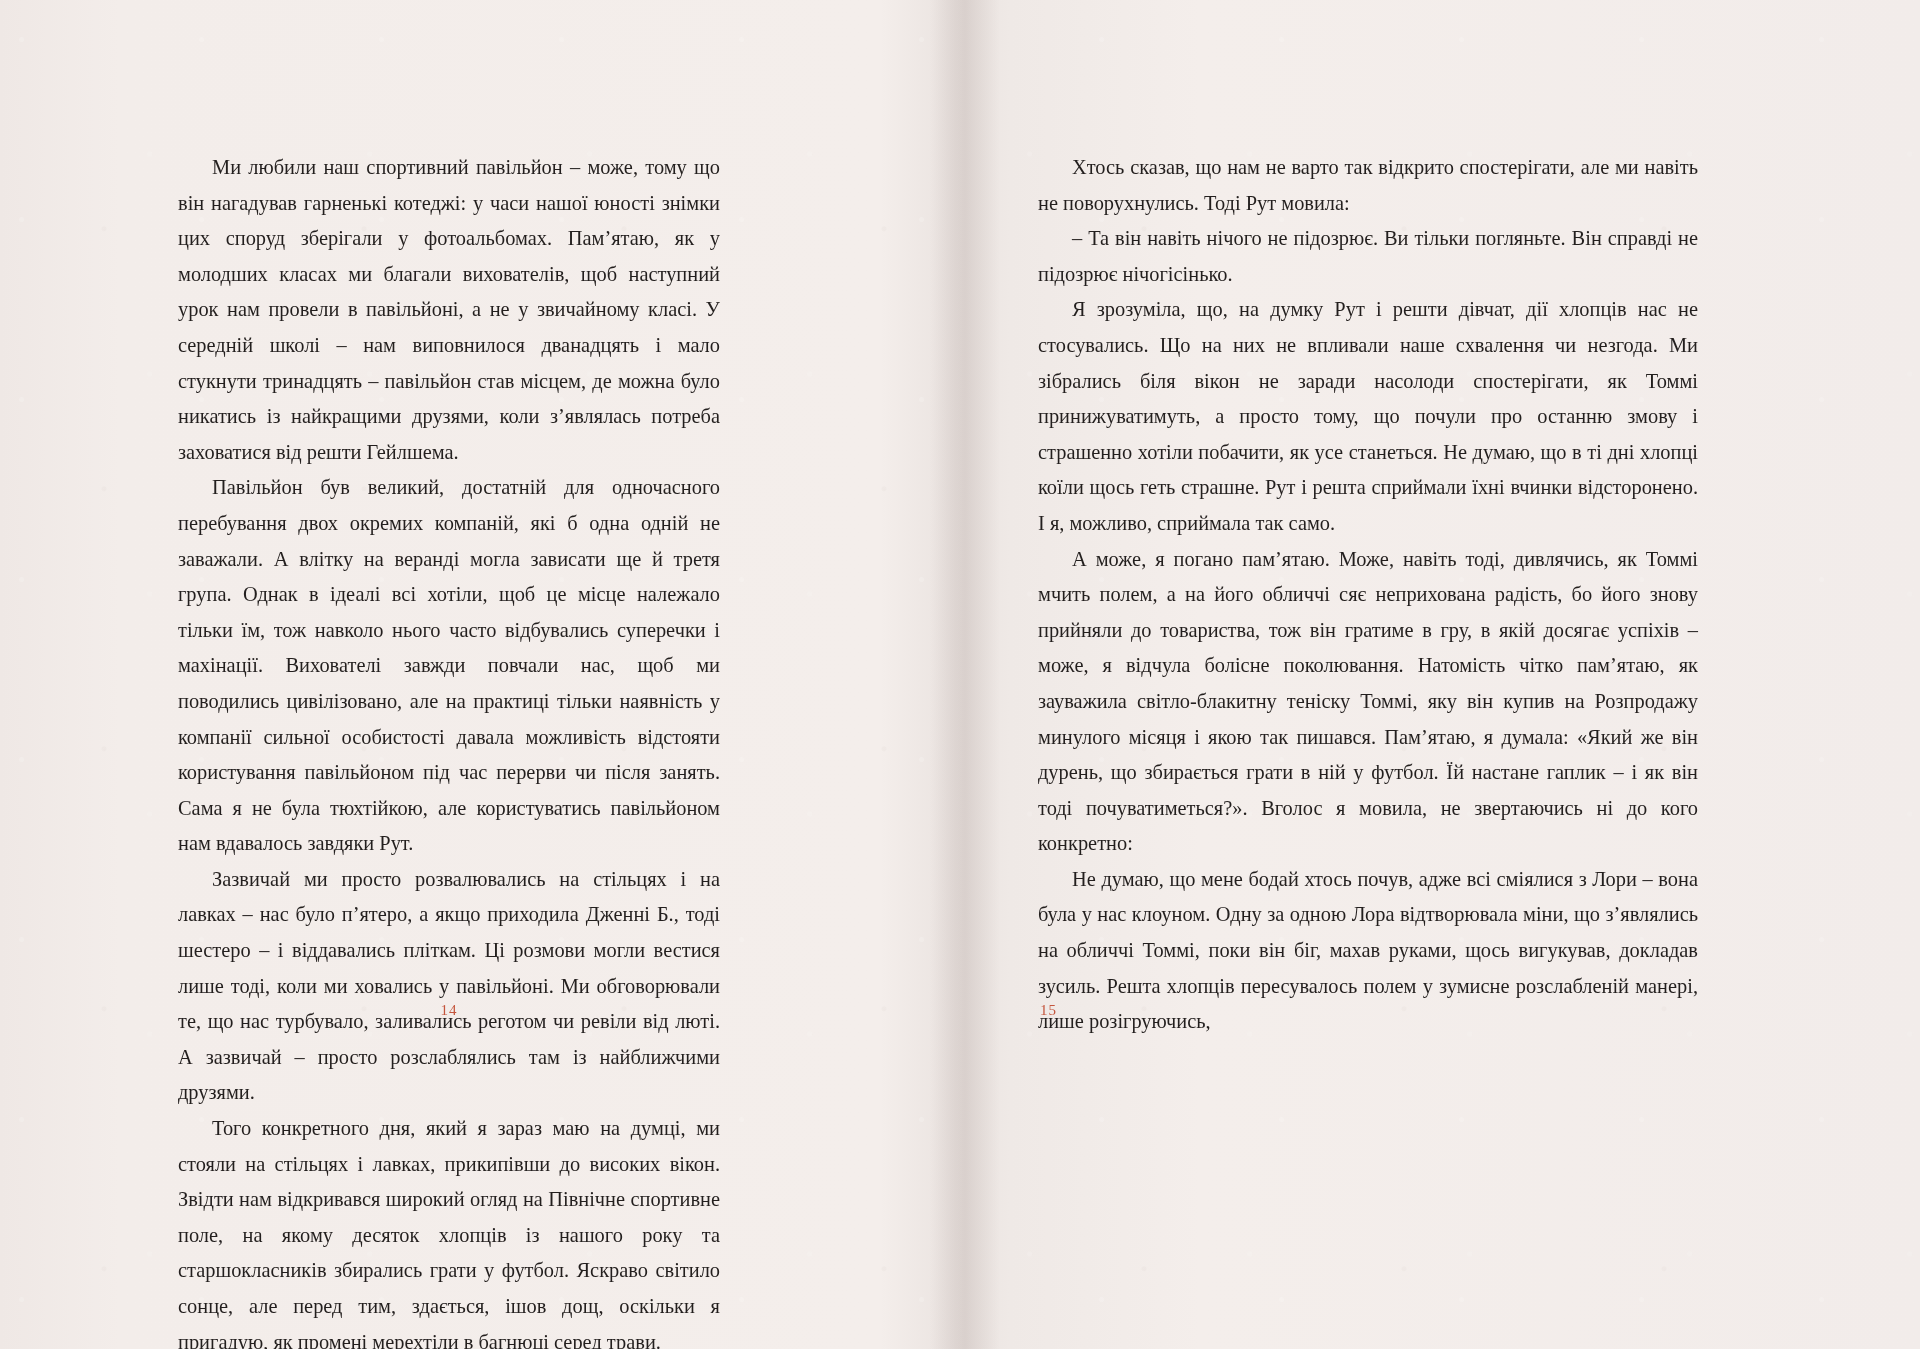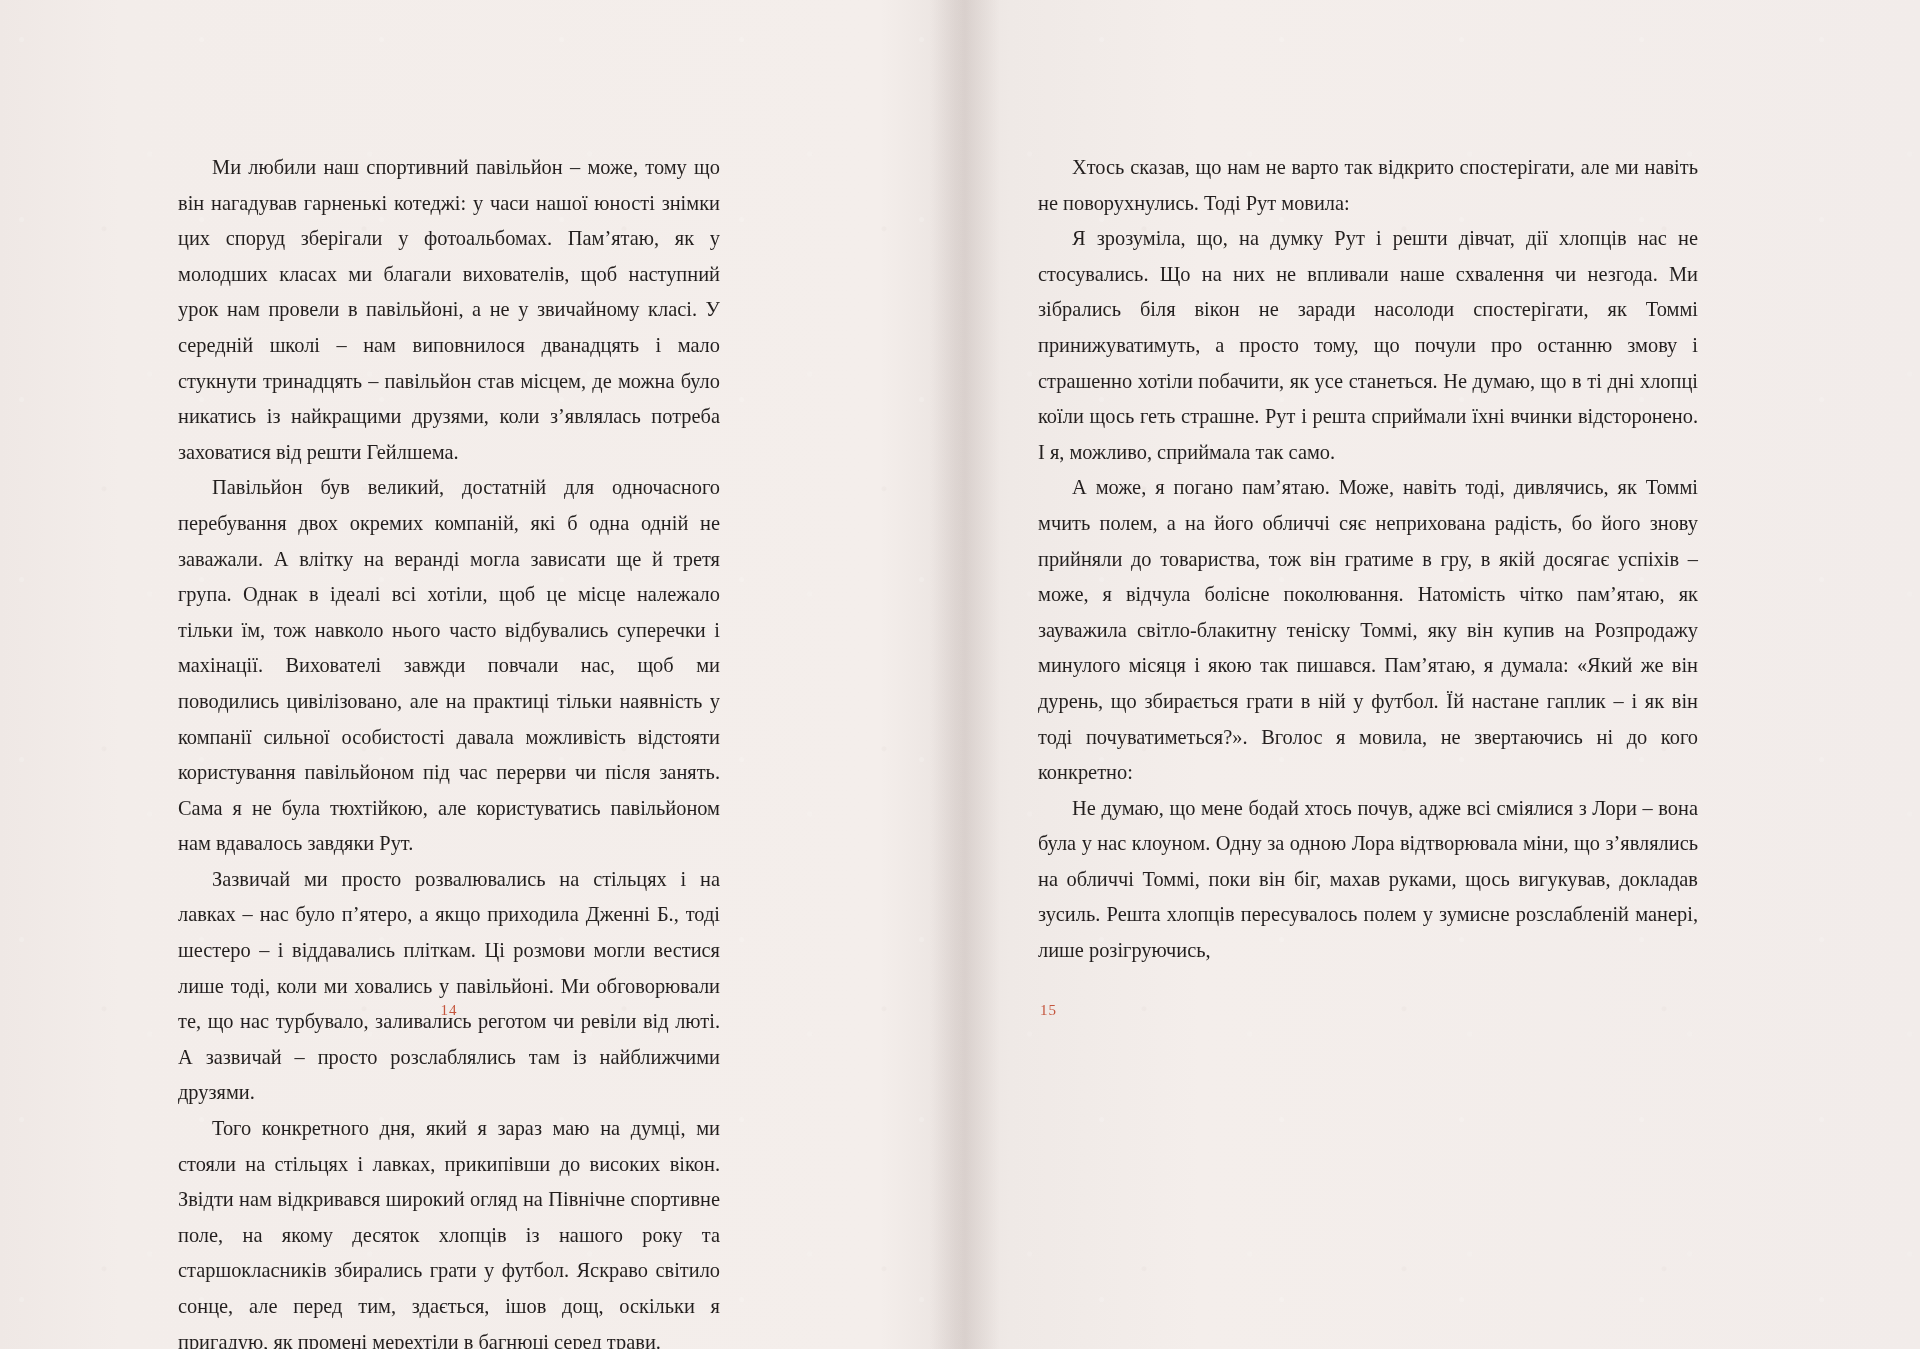--- a/index.html
+++ b/index.html
@@ -108,20 +108,21 @@
       <p>Ми любили наш спортивний павільйон – може, тому що він нагадував гарненькі котеджі: у часи нашої юності знімки цих споруд зберігали у фотоальбомах. Пам’ятаю, як у молодших класах ми благали вихователів, щоб наступний урок нам провели в павільйоні, а не у звичайному класі. У середній школі – нам виповнилося дванадцять і мало стукнути тринадцять – павільйон став місцем, де можна було никатись із найкращими друзями, коли з’являлась потреба заховатися від решти Гейлшема.</p>
       <p>Павільйон був великий, достатній для одночасного перебування двох окремих компаній, які б одна одній не заважали. А влітку на веранді могла зависати ще й третя група. Однак в ідеалі всі хотіли, щоб це місце належало тільки їм, тож навколо нього часто відбувались суперечки і махінації. Вихователі завжди повчали нас, щоб ми поводились цивілізовано, але на практиці тільки наявність у компанії сильної особистості давала можливість відстояти користування павільйоном під час перерви чи після занять. Сама я не була тюхтійкою, але користуватись павільйоном нам вдавалось завдяки Рут.</p>
       <p>Зазвичай ми просто розвалювались на стільцях і на лавках – нас було п’ятеро, а якщо приходила Дженні Б., тоді шестеро – і віддавались пліткам. Ці розмови могли вестися лише тоді, коли ми ховались у павільйоні. Ми обговорювали те, що нас турбувало, заливались реготом чи ревіли від люті. А зазвичай – просто розслаблялись там із найближчими друзями.</p>
       <p>Того конкретного дня, який я зараз маю на думці, ми стояли на стільцях і лавках, прикипівши до високих вікон. Звідти нам відкривався широкий огляд на Північне спортивне поле, на якому десяток хлопців із нашого року та старшокласників збирались грати у футбол. Яскраво світило сонце, але перед тим, здається, ішов дощ, оскільки я пригадую, як промені мерехтіли в багнюці серед трави.</p>
     </div>
   </div>
 
   <div class="page page-right">
     <div class="text-block">
       <p>Хтось сказав, що нам не варто так відкрито спостерігати, але ми навіть не поворухнулись. Тоді Рут мовила:</p>
+      <p>– Та він навіть нічого не підозрює. Ви тільки погляньте. Він справді не підозрює нічогісінько.</p>
       <p>Я зрозуміла, що, на думку Рут і решти дівчат, дії хлопців нас не стосувались. Що на них не впливали наше схвалення чи незгода. Ми зібрались біля вікон не заради насолоди спостерігати, як Томмі принижуватимуть, а просто тому, що почули про останню змову і страшенно хотіли побачити, як усе станеться. Не думаю, що в ті дні хлопці коїли щось геть страшне. Рут і решта сприймали їхні вчинки відсторонено. І я, можливо, сприймала так само.</p>
       <p>А може, я погано пам’ятаю. Може, навіть тоді, дивлячись, як Томмі мчить полем, а на його обличчі сяє неприхована радість, бо його знову прийняли до товариства, тож він гратиме в гру, в якій досягає успіхів – може, я відчула болісне поколювання. Натомість чітко пам’ятаю, як зауважила світло-блакитну теніску Томмі, яку він купив на Розпродажу минулого місяця і якою так пишався. Пам’ятаю, я думала: «Який же він дурень, що збирається грати в ній у футбол. Їй настане гаплик – і як він тоді почуватиметься?». Вголос я мовила, не звертаючись ні до кого конкретно:</p>
       <p>Не думаю, що мене бодай хтось почув, адже всі сміялися з Лори – вона була у нас клоуном. Одну за одною Лора відтворювала міни, що з’являлись на обличчі Томмі, поки він біг, махав руками, щось вигукував, докладав зусиль. Решта хлопців пересувалось полем у зумисне розслабленій манері, лише розігруючись,</p>
     </div>
   </div>
 
   <div class="gutter-shadow"></div>
 
   <div class="folio folio-left">14</div>
   <div class="folio folio-right">15</div>

